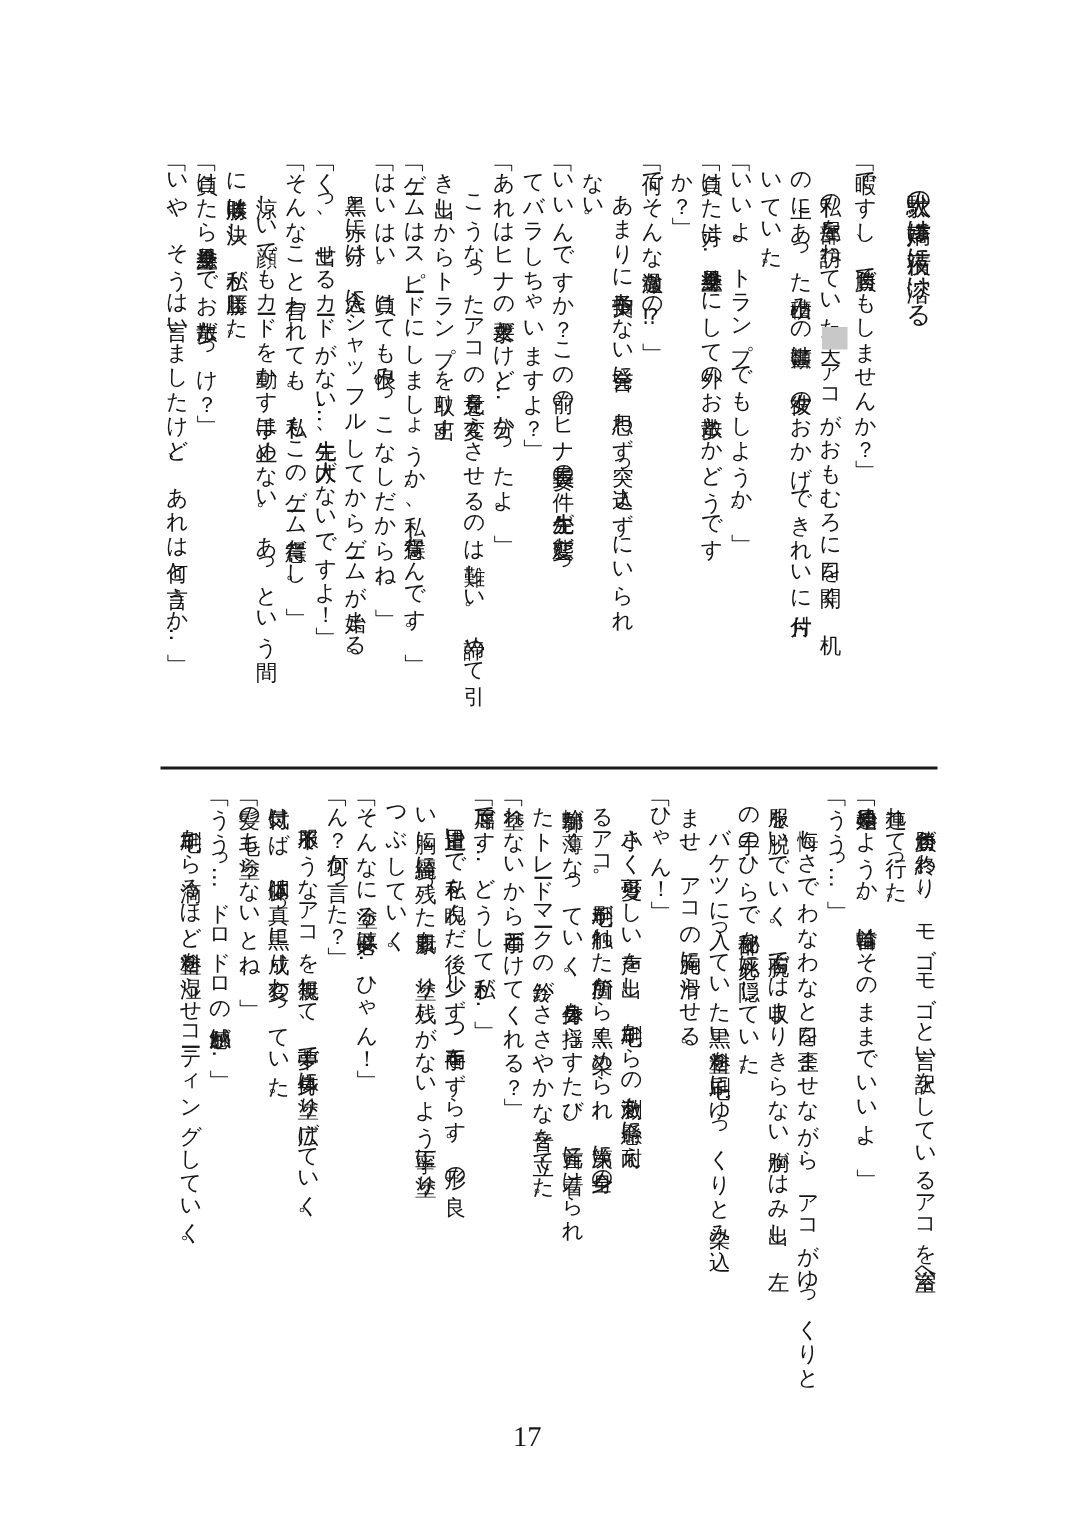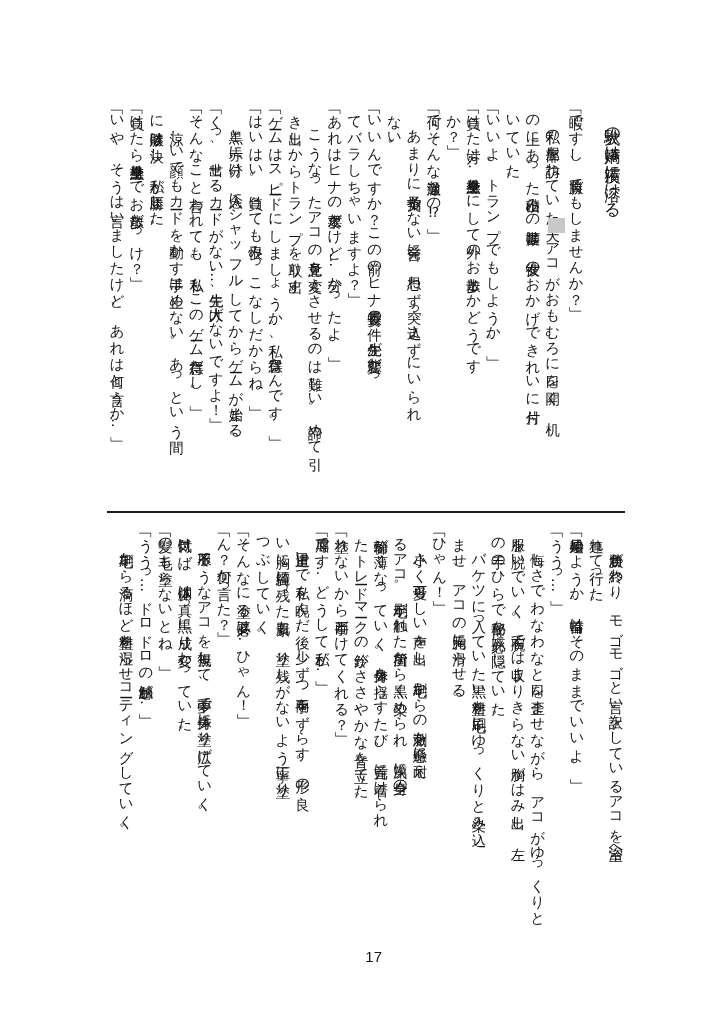--- a/index.html
+++ b/index.html
@@ -63,23 +63,23 @@
       left: 107px;
       width: 518px;
       height: 1.5px;
       background: #1a1a1a;
     }
     .page-number {
       position: absolute;
       top: 948px;
       left: 342px;
       width: 40px;
-      text-align: right;
-      font-family: Liberation Sans, sans-serif;
-      font-size: 15px;
+      text-align: left;
+      font-family: Liberation Serif, serif;
+      font-size: 19px;
       color: #151515;
     }
   </style>
 </head>
 <body>
 
 <div class="title">駄犬の嬌声は清夜に溶ける</div>
 
 <div class="tier tier-top">
   <div class="col">「暇ですし、勝負でもしませんか？」</div>

